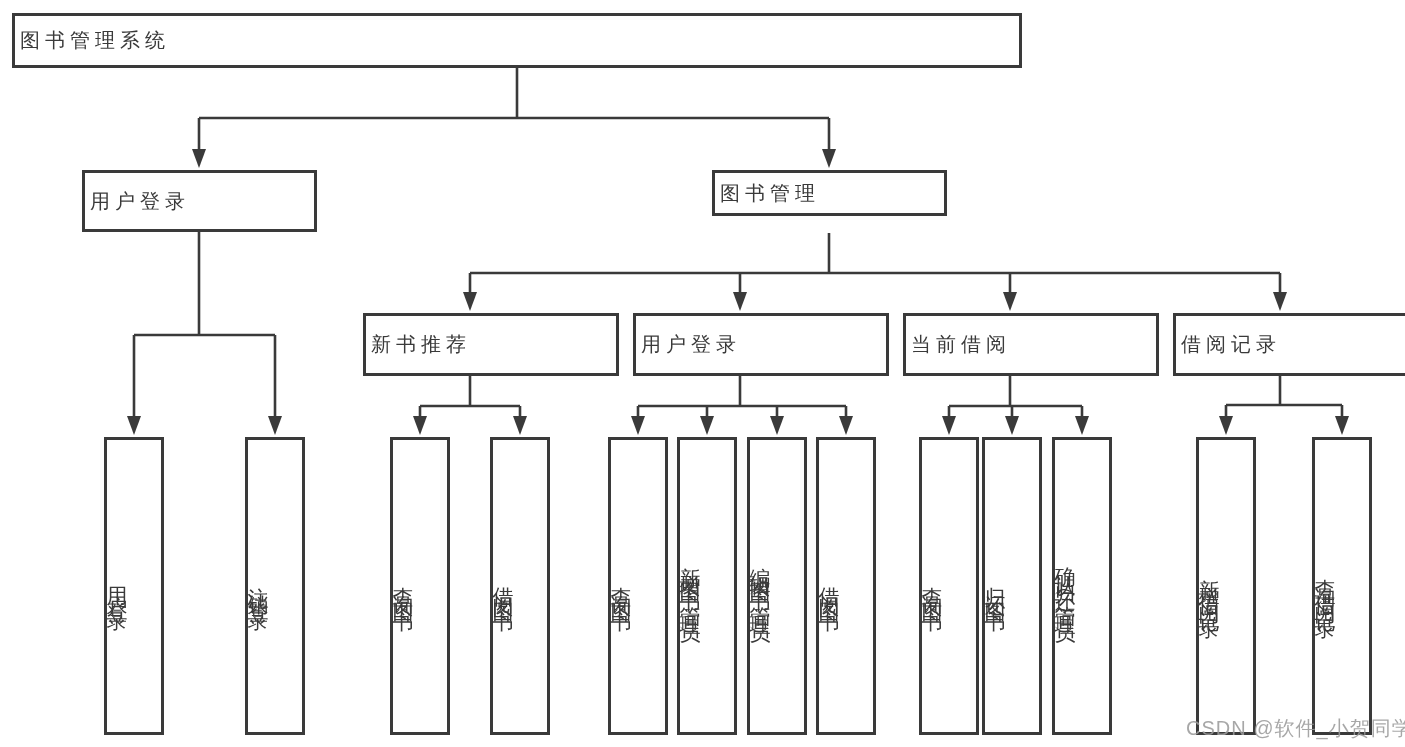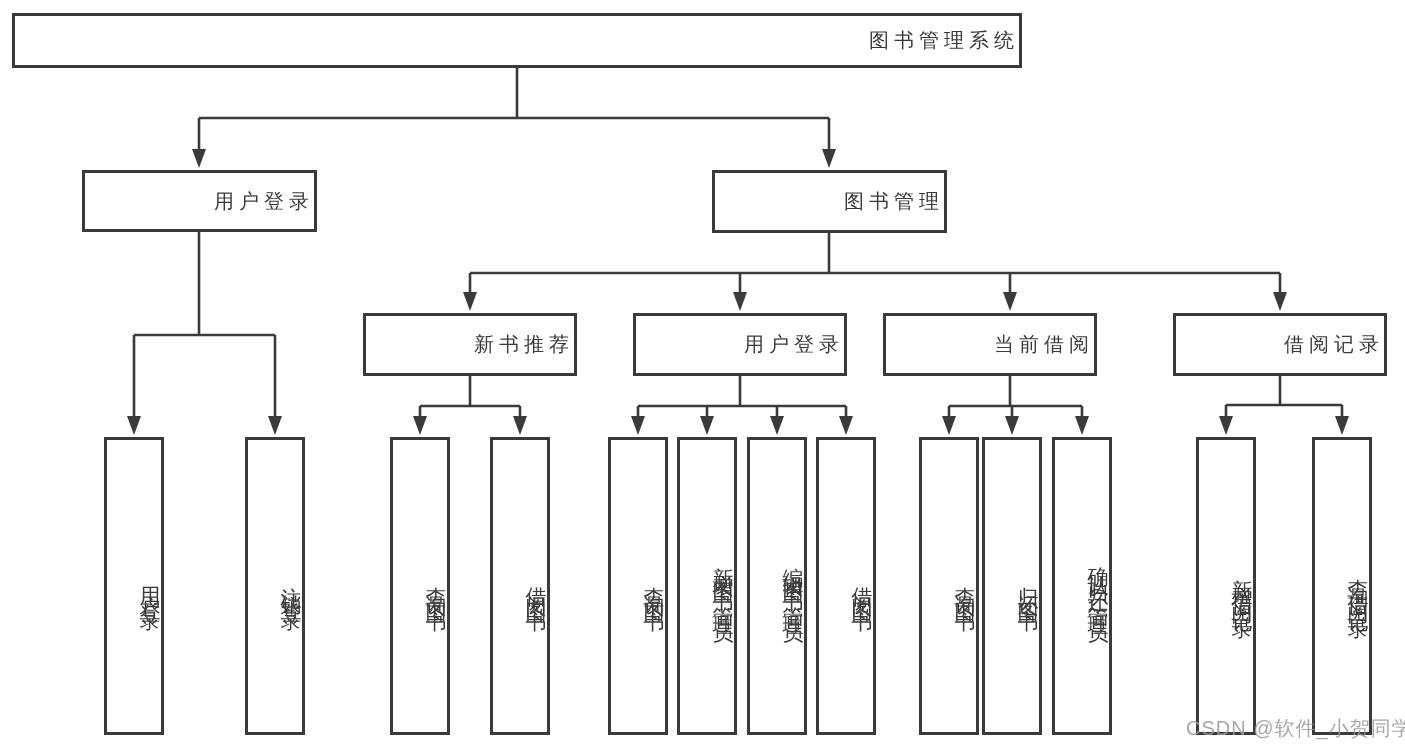--- a/index.html
+++ b/index.html
@@ -10,36 +10,36 @@
     font-family:"Liberation Sans","DejaVu Sans",sans-serif;
     color:#3a3a3a;
     overflow:hidden;
   }
   .wires{position:absolute;left:0;top:0;}
   .node{
     position:absolute;
     box-sizing:border-box;
     background:#ffffff;
     border:3px solid #3a3a3a;
-    display:flex;align-items:center;justify-content:flex-end;
+    display:flex;align-items:center;justify-content:flex-start;
   }
   .hlabel{
     font-size:20px;
     letter-spacing:5px;
     text-indent:5px; 
     white-space:nowrap;
     color:#3a3a3a;
   }
   .root-box{left:12px;top:13px;width:1010px;height:55px;}
   .lv2-a{left:82px;top:170px;width:235px;height:62px;}
-  .lv2-b{left:712px;top:170px;width:235px;height:63px;}
-  .lv3{top:313px;width:214px;height:63px;}
+  .lv2-b{left:712px;top:170px;width:235px;height:46px;}
+  .lv3{top:313px;width:256px;height:63px;}
   .lv3-a{left:363px;}
   .lv3-b{left:633px;}
-  .lv3-c{left:883px;padding-left:12px;}
+  .lv3-c{left:903px;}
   .lv3-d{left:1173px;}
   .leaf{top:437px;width:60px;height:298px;}
   .vlabel{
     writing-mode:vertical-rl;
     text-orientation:mixed;
     font-size:21px;
     letter-spacing:8px;
     line-height:1;
     white-space:nowrap;
     color:#3a3a3a;

